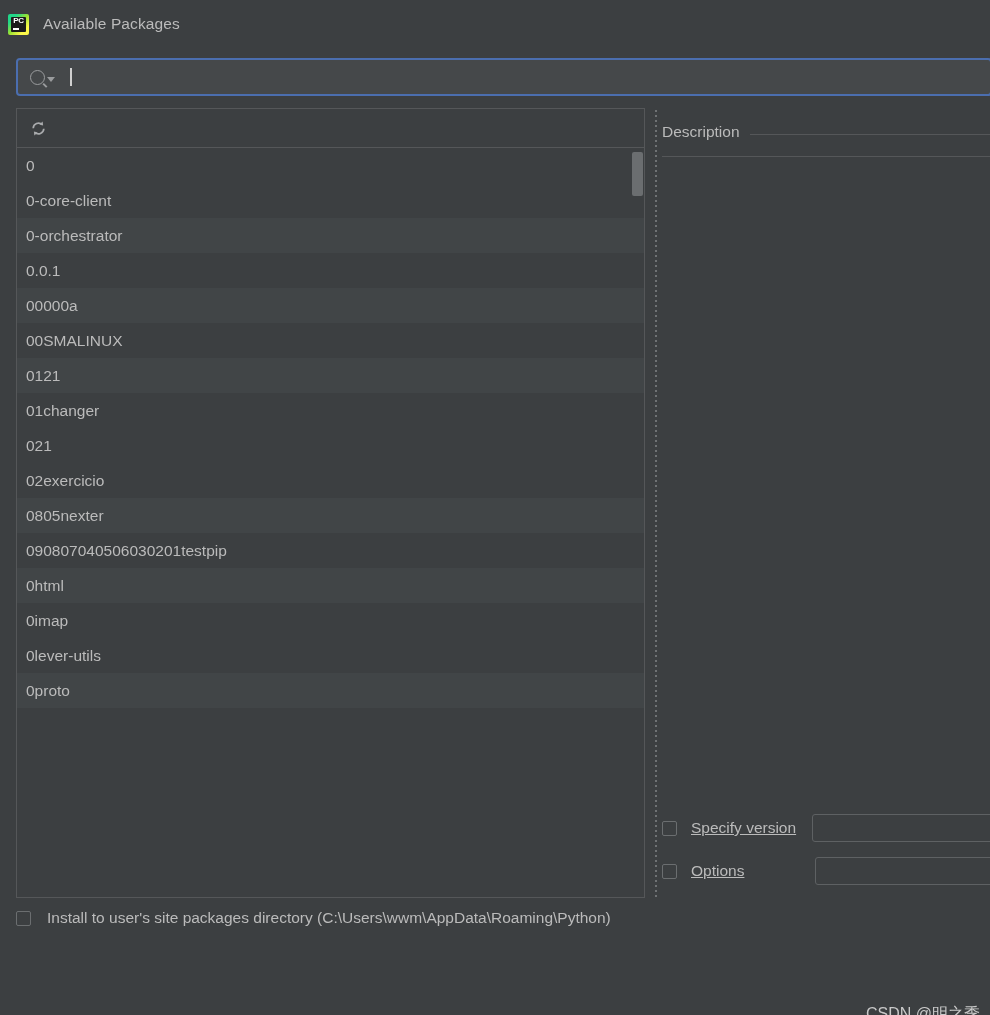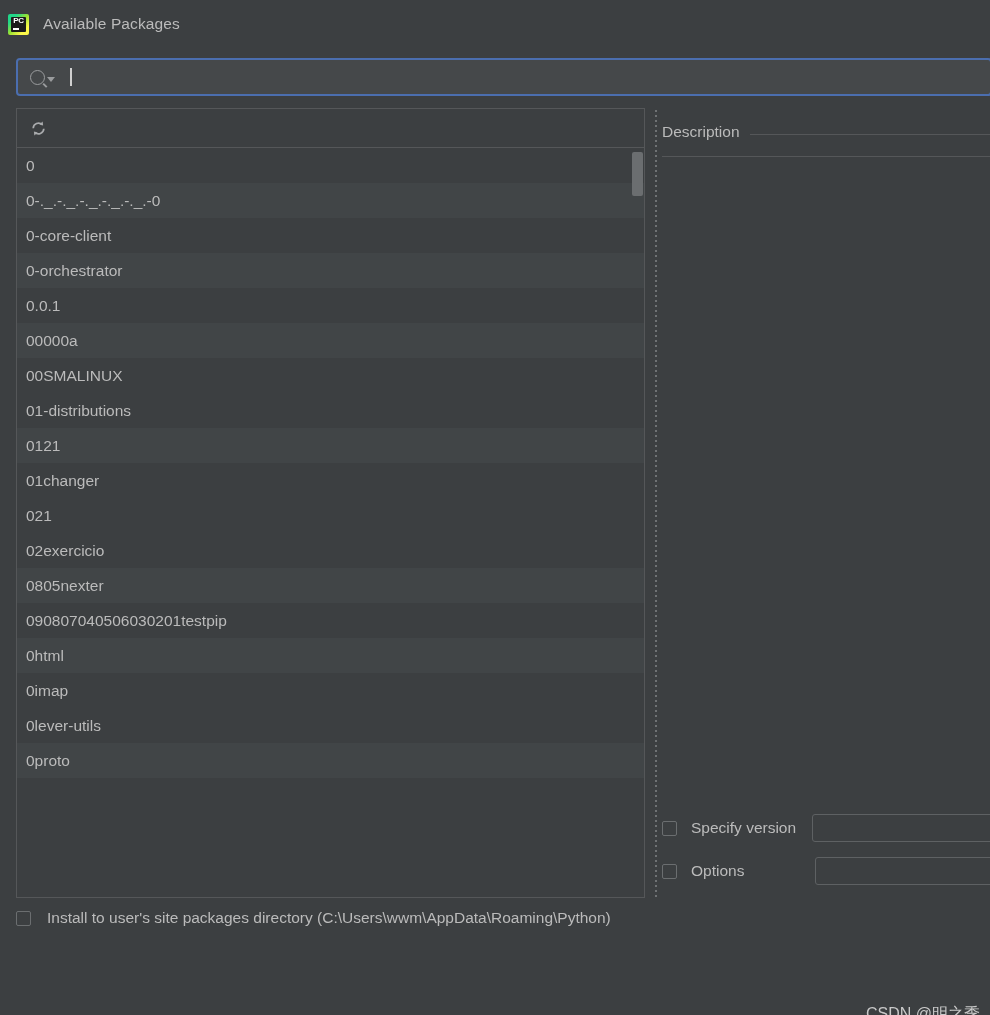--- a/index.html
+++ b/index.html
@@ -277,20 +277,21 @@
     border-radius: 2px;
     background: #3c3f41;
     box-sizing: border-box;
     flex: 0 0 auto;
   }
   .opt-label {
     margin-left: 14px;
     font-size: 15.5px;
     color: #bbbbbb;
     white-space: nowrap;
+    text-decoration: underline;
   }
   .opt-input {
     margin-left: 15px;
     flex: 1 1 auto;
     height: 28px;
     border: 1px solid #5e6163;
     border-radius: 3px;
     background: #3c3f41;
     box-sizing: border-box;
   }
@@ -390,27 +391,25 @@
         <svg width="17" height="17" viewBox="0 0 17 17">
           <path d="M3.2 8.2 A5.3 5.3 0 0 1 12.2 4.6" fill="none" stroke="#a9abad" stroke-width="1.7"></path>
           <path d="M13.8 8.8 A5.3 5.3 0 0 1 4.8 12.4" fill="none" stroke="#a9abad" stroke-width="1.7"></path>
           <path d="M12.6 1.6 L13.1 5.4 L9.4 4.6 Z" fill="#a9abad"></path>
           <path d="M4.4 15.4 L3.9 11.6 L7.6 12.4 Z" fill="#a9abad"></path>
         </svg>
       </span>
     </div>
     <div class="rows">
         <div class="row even">0</div>
-        <div class="row odd">0-._.-._.-._.-._.-._.-0</div>
         <div class="row even">0-core-client</div>
         <div class="row odd">0-orchestrator</div>
         <div class="row even">0.0.1</div>
         <div class="row odd">00000a</div>
         <div class="row even">00SMALINUX</div>
-        <div class="row even">01-distributions</div>
         <div class="row odd">0121</div>
         <div class="row even">01changer</div>
         <div class="row even">021</div>
         <div class="row even">02exercicio</div>
         <div class="row odd">0805nexter</div>
         <div class="row even">090807040506030201testpip</div>
         <div class="row odd">0html</div>
         <div class="row even">0imap</div>
         <div class="row even">0lever-utils</div>
         <div class="row odd">0proto</div>

